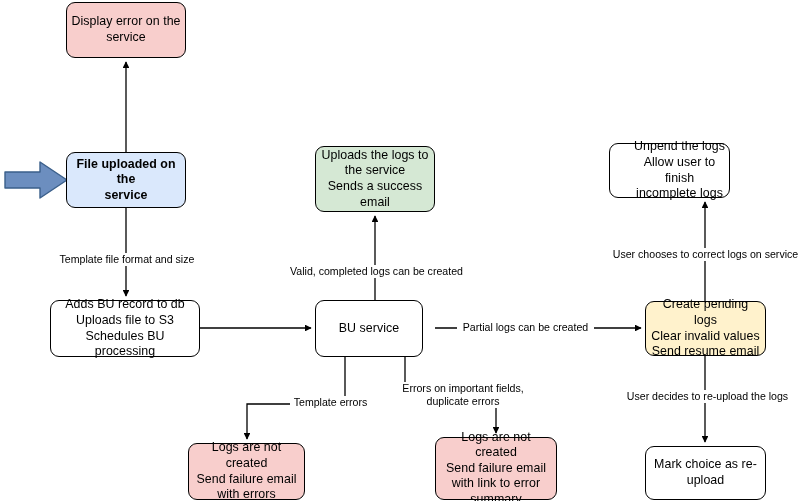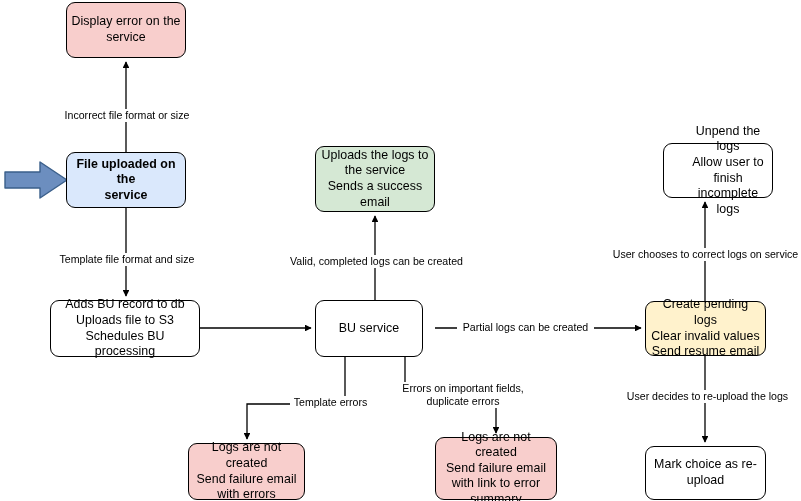--- a/index.html
+++ b/index.html
@@ -122,36 +122,35 @@
 
   <div class="node pink" style="left:188px; top:443px; width:117px; height:57px;">Logs are not created
 Send failure email
 with errors</div>
 
   <div class="node pink" style="left:435px; top:437px; width:122px; height:63px;">Logs are not created
 Send failure email
 with link to error
 summary</div>
 
-  <div class="node plain" style="left:663px; top:143px; width:110px; height:55px;padding-left:24px;">Unpend the logs
+  <div class="node plain" style="left:609px; top:143px; width:121px; height:55px;padding-left:24px;">Unpend the logs
 Allow user to finish
 incomplete logs</div>
 
   <div class="node yellow" style="left:645px; top:301px; width:121px; height:55px;">Create pending logs
 Clear invalid values
 Send resume email</div>
 
   <div class="node plain" style="left:645px; top:446px; width:121px; height:54px;">Mark choice as re-
 upload</div>
 
-  <div class="edge-label" style="left:59px; top:109px; width:134px;">Incorrect file format or size</div>
 
   <div class="edge-label" style="left:58px; top:253px; width:136px;">Template file format and size</div>
 
-  <div class="edge-label" style="left:285px; top:255px; width:181px;">Valid, completed logs can be created</div>
+  <div class="edge-label" style="left:285px; top:265px; width:181px;">Valid, completed logs can be created</div>
 
   <div class="edge-label" style="left:457px; top:321px; width:135px;">Partial logs can be created</div>
 
   <div class="edge-label" style="left:290px; top:396px; width:79px;">Template errors</div>
 
   <div class="edge-label" style="left:397px; top:382px; width:130px;">Errors on important fields,
 duplicate errors</div>
 
   <div class="edge-label" style="left:608px; top:248px; width:193px;">User chooses to correct logs on service</div>
 

